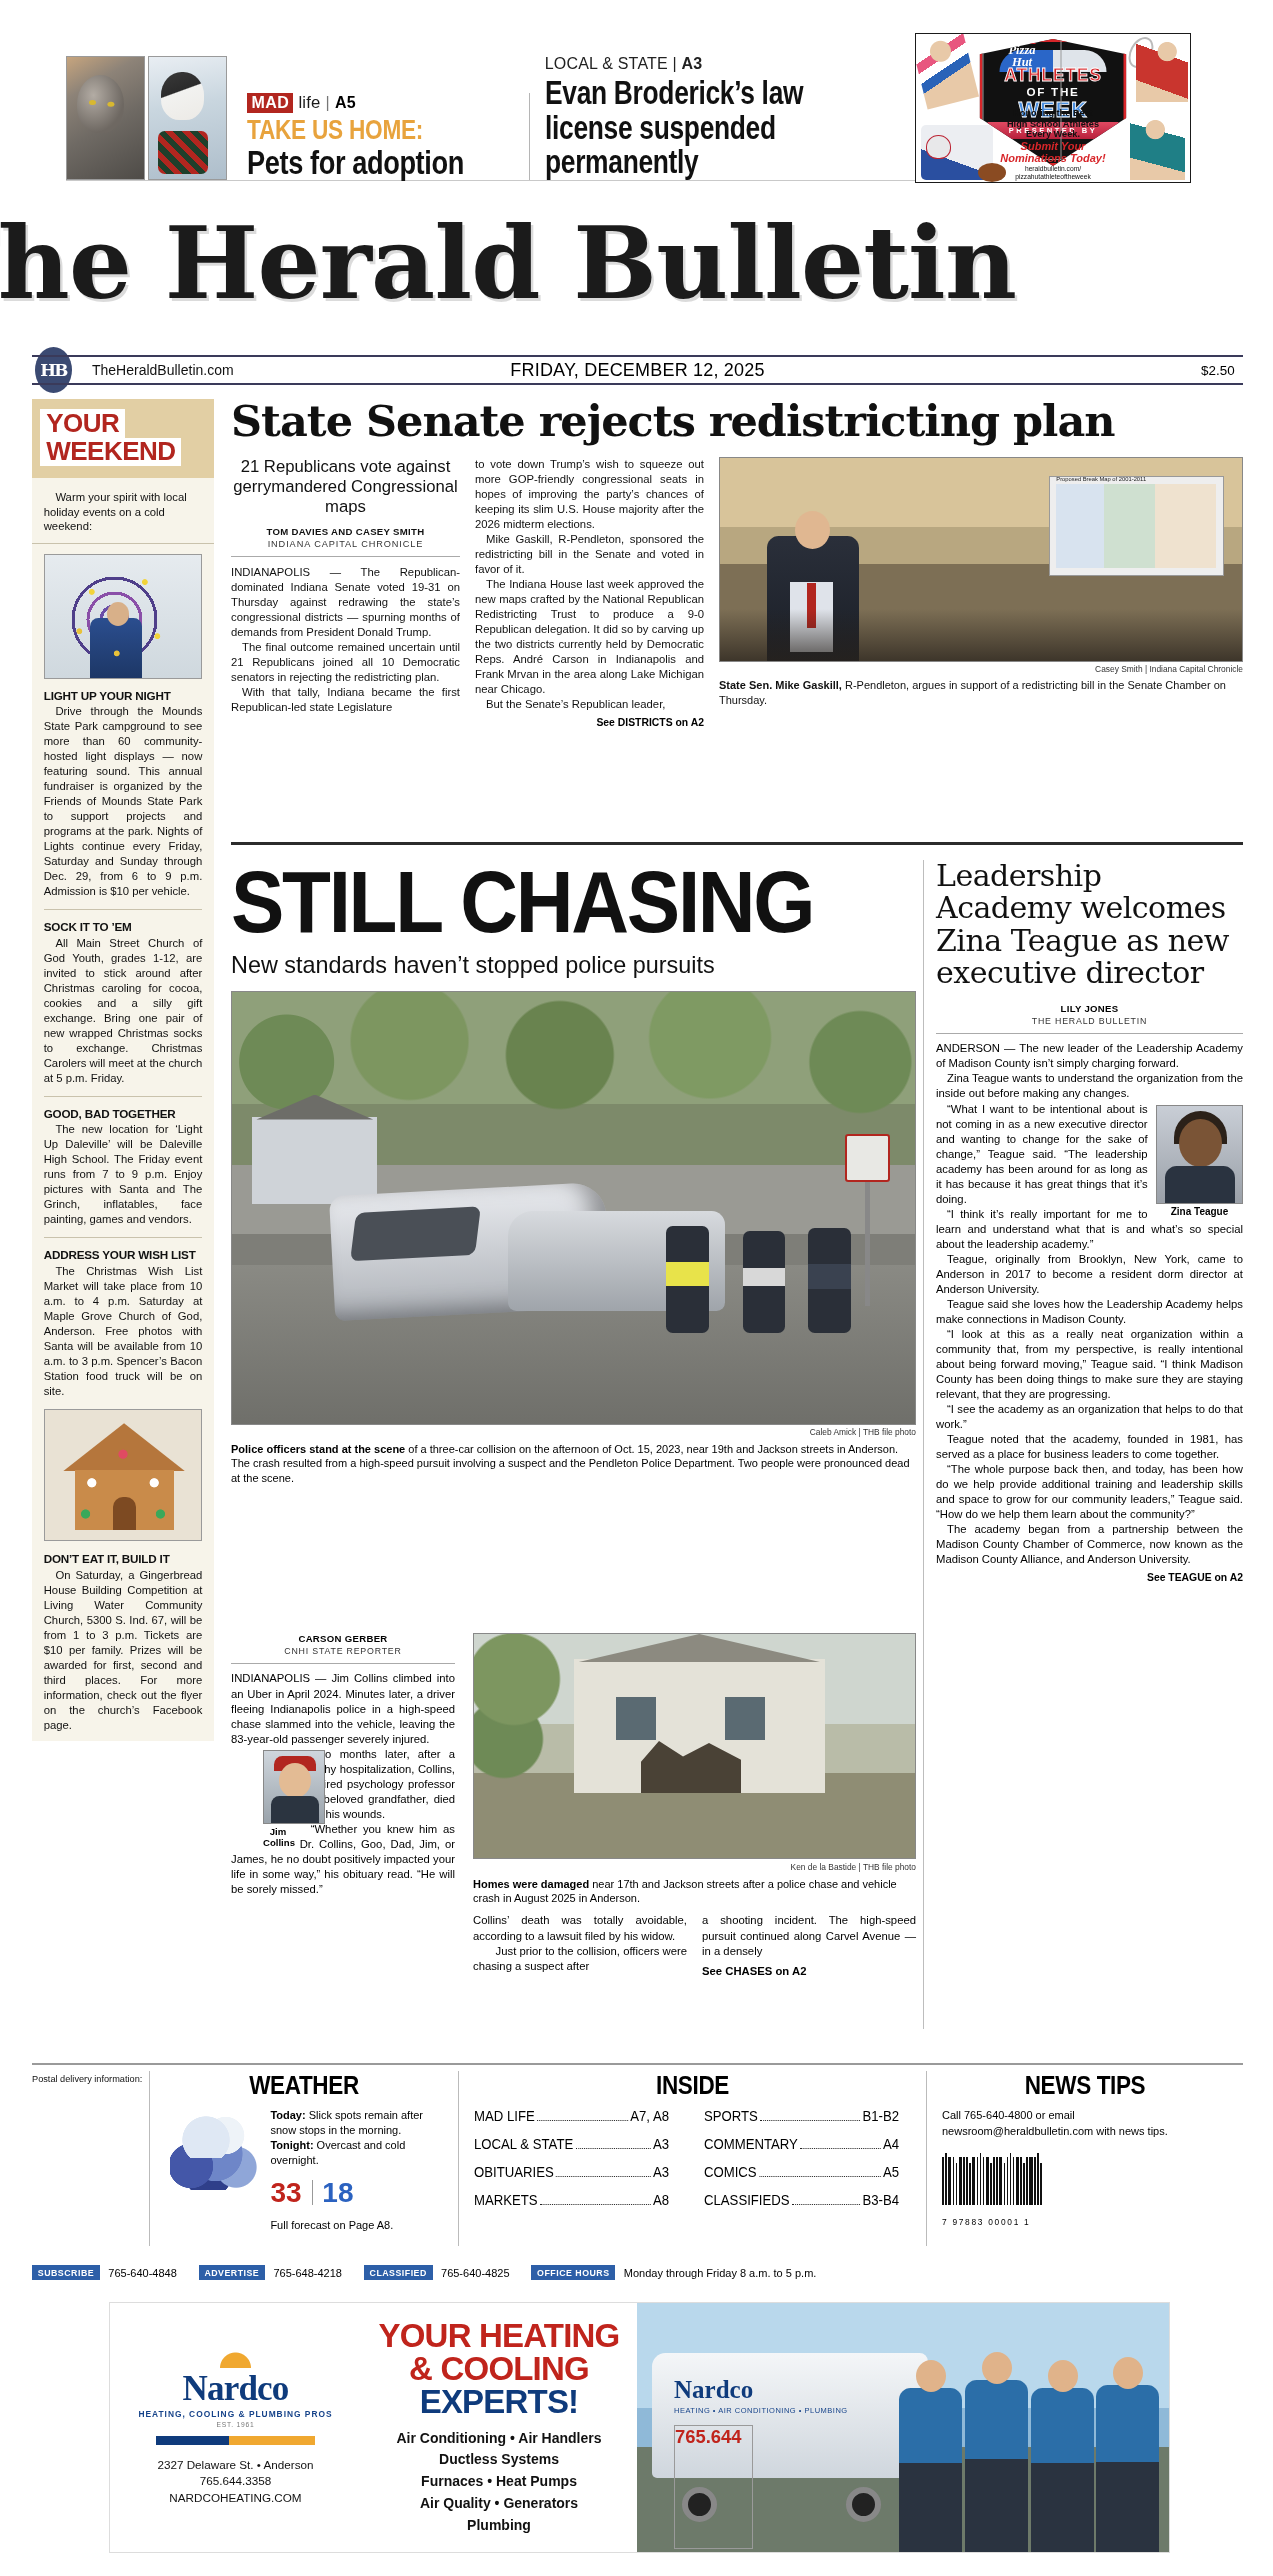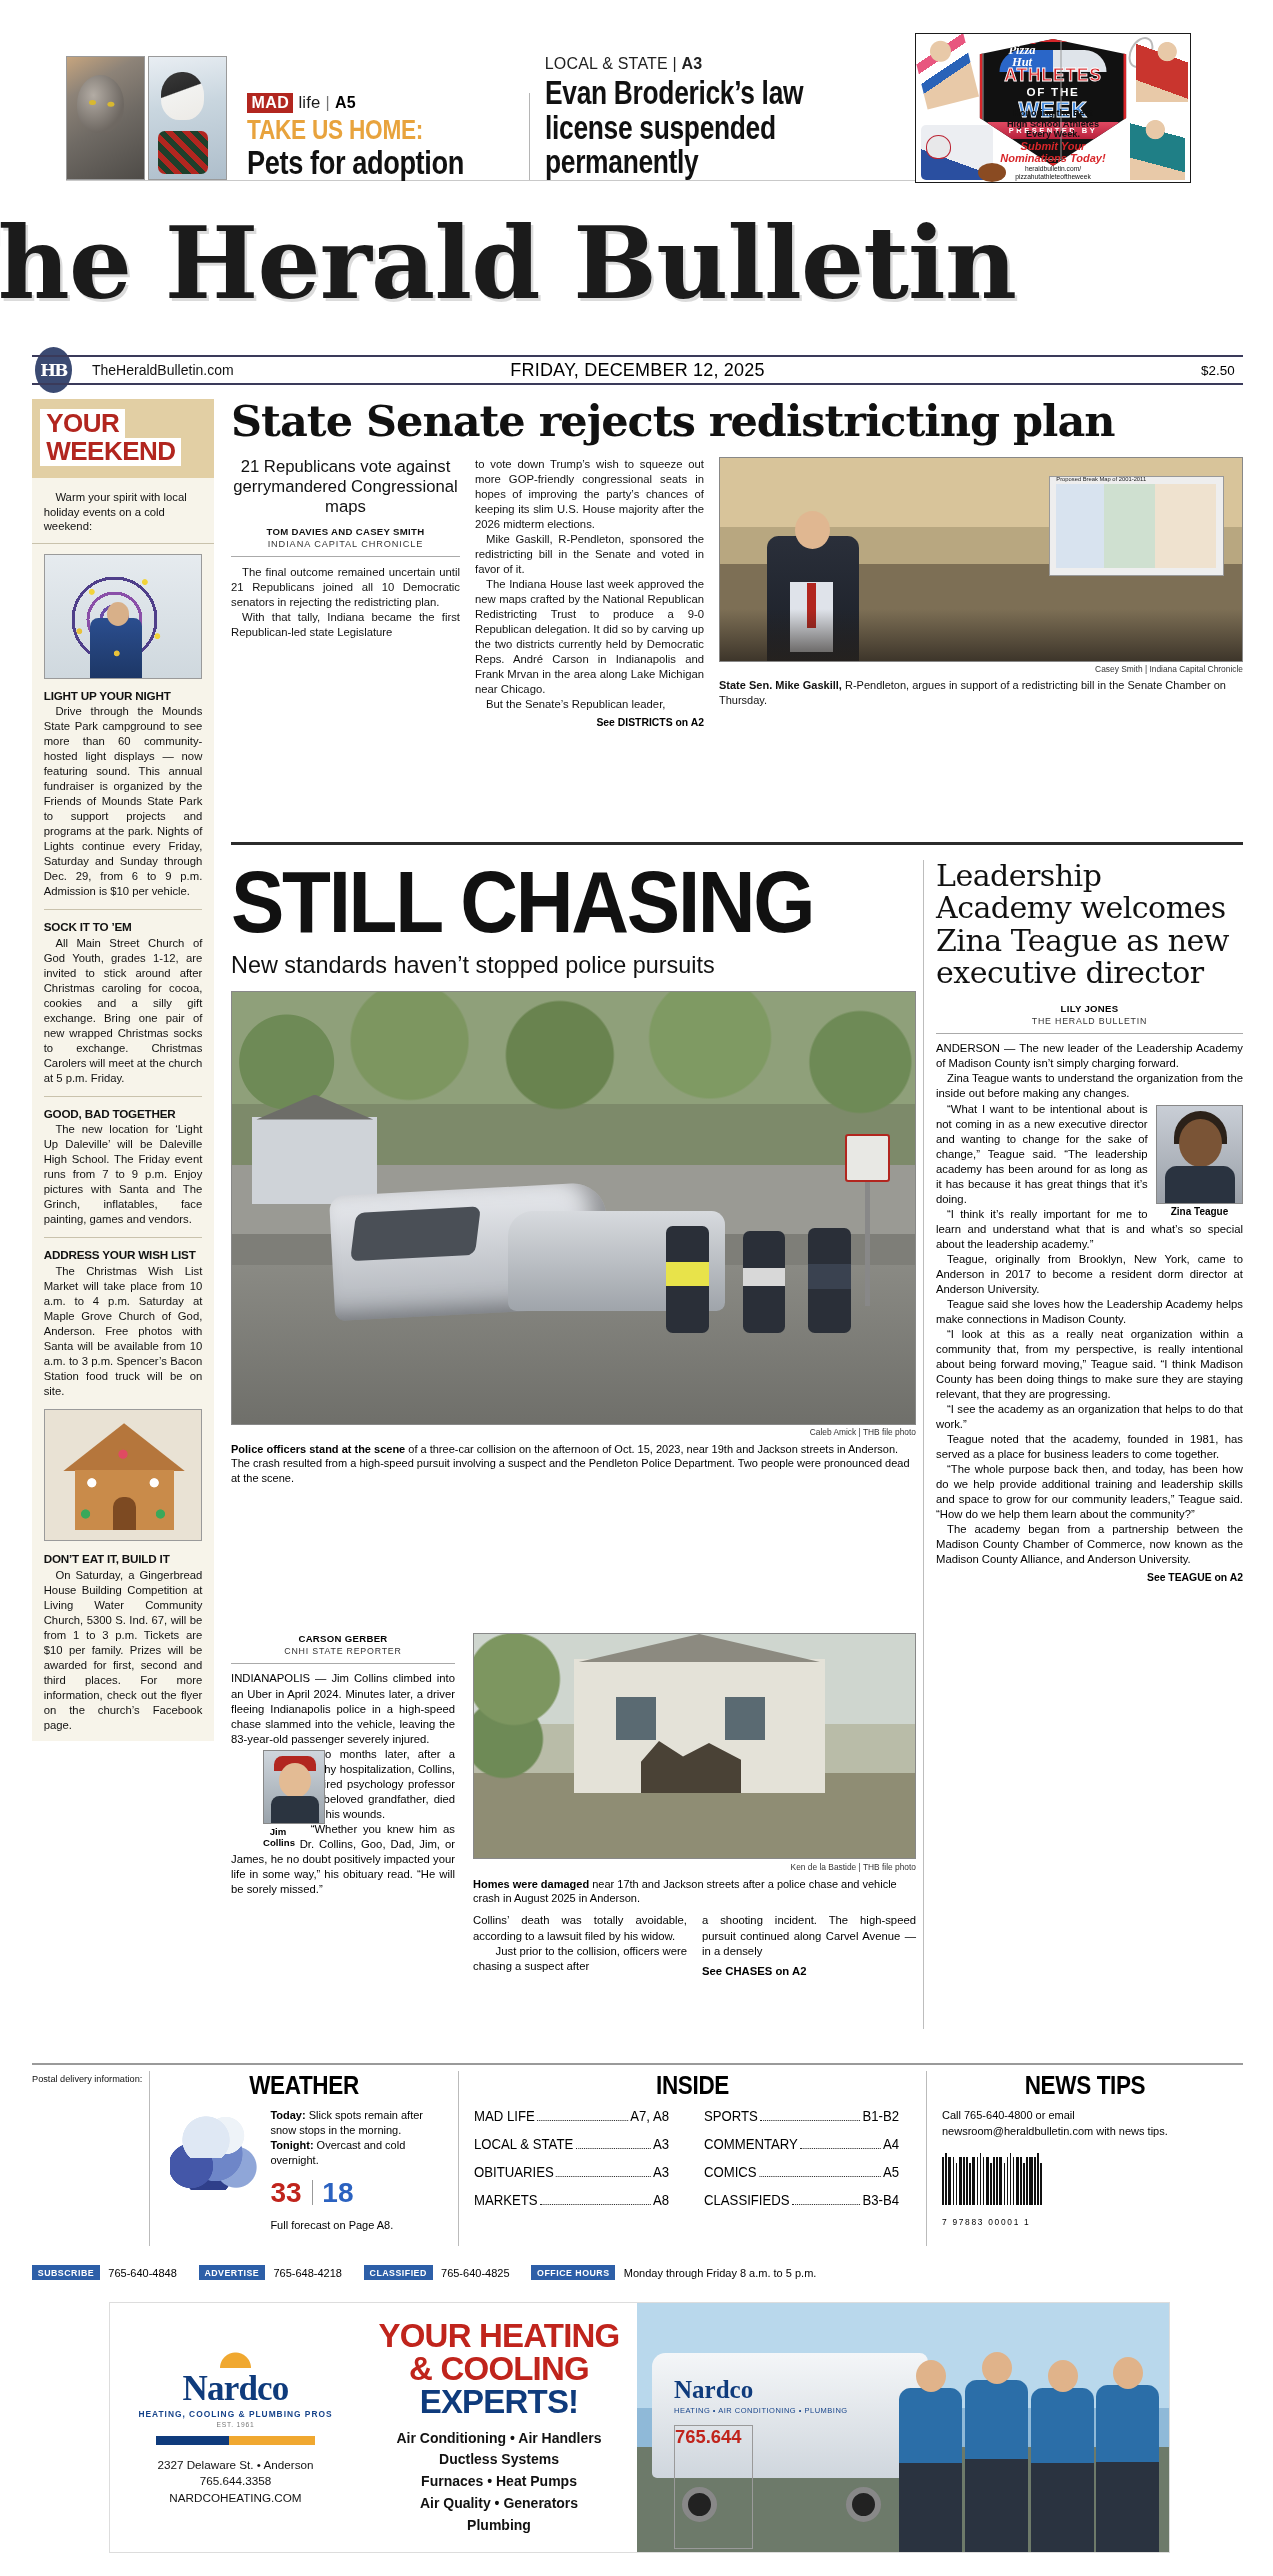--- a/index.html
+++ b/index.html
@@ -456,20 +456,21 @@
   </div>
 
   <div class="topstory">
     <div class="ts-head">State Senate rejects redistricting plan</div>
     <div class="ts-body">
       <div class="ts-col">
         <div class="ts-deck">21 Republicans vote against gerrymandered Congressional maps</div>
         <div class="ts-by">TOM DAVIES AND CASEY SMITH</div>
         <div class="ts-org">INDIANA CAPITAL CHRONICLE</div>
         <div class="ts-rule"></div>
+        <p class="first">INDIANAPOLIS — The Republican-dominated Indiana Senate voted 19-31 on Thursday against redrawing the state’s congressional districts — spurning months of demands from President Donald Trump.</p>
         <p>The final outcome remained uncertain until 21 Republicans joined all 10 Democratic senators in rejecting the redistricting plan.</p>
         <p>With that tally, Indiana became the first Republican-led state Legislature</p>
       </div>
       <div class="ts-col">
         <p class="first">to vote down Trump’s wish to squeeze out more GOP-friendly congressional seats in hopes of improving the party’s chances of keeping its slim U.S. House majority after the 2026 midterm elections.</p>
         <p>Mike Gaskill, R-Pendleton, sponsored the redistricting bill in the Senate and voted in favor of it.</p>
         <p>The Indiana House last week approved the new maps crafted by the National Republican Redistricting Trust to produce a 9-0 Republican delegation. It did so by carving up the two districts currently held by Democratic Reps. André Carson in Indianapolis and Frank Mrvan in the area along Lake Michigan near Chicago.</p>
         <p>But the Senate’s Republican leader,</p>
         <div class="jump">See DISTRICTS on A2</div>
       </div>

